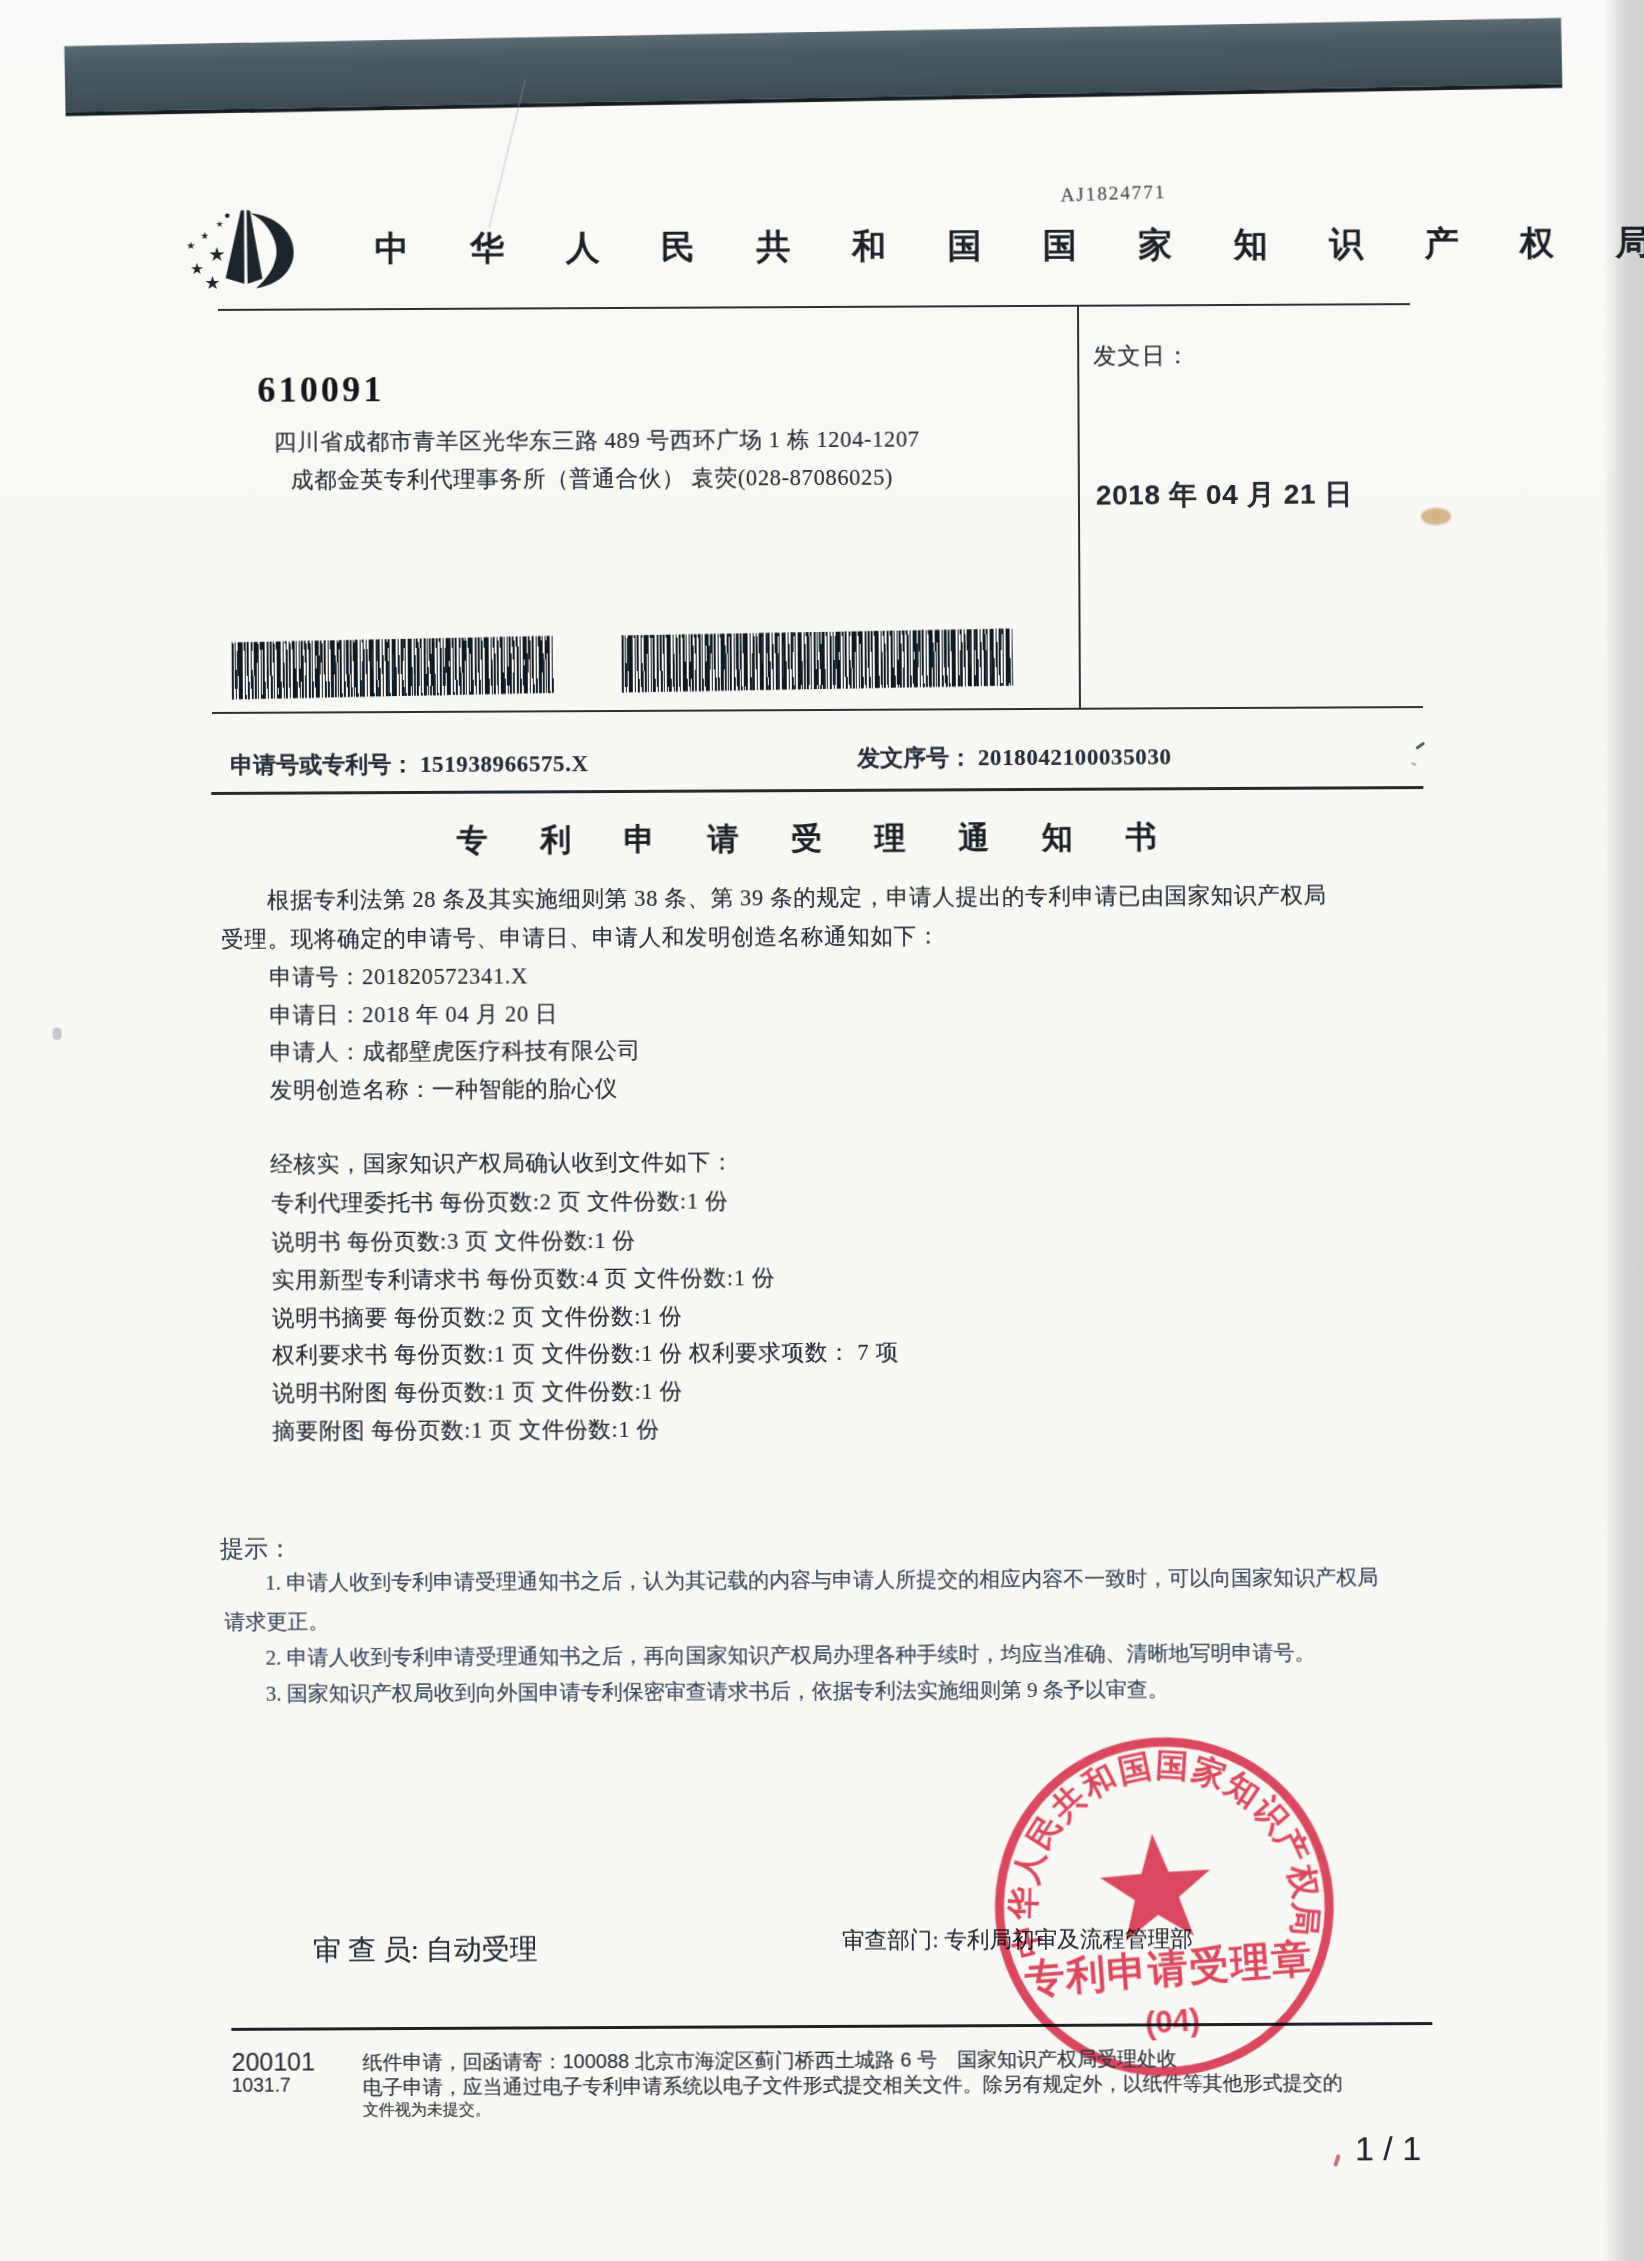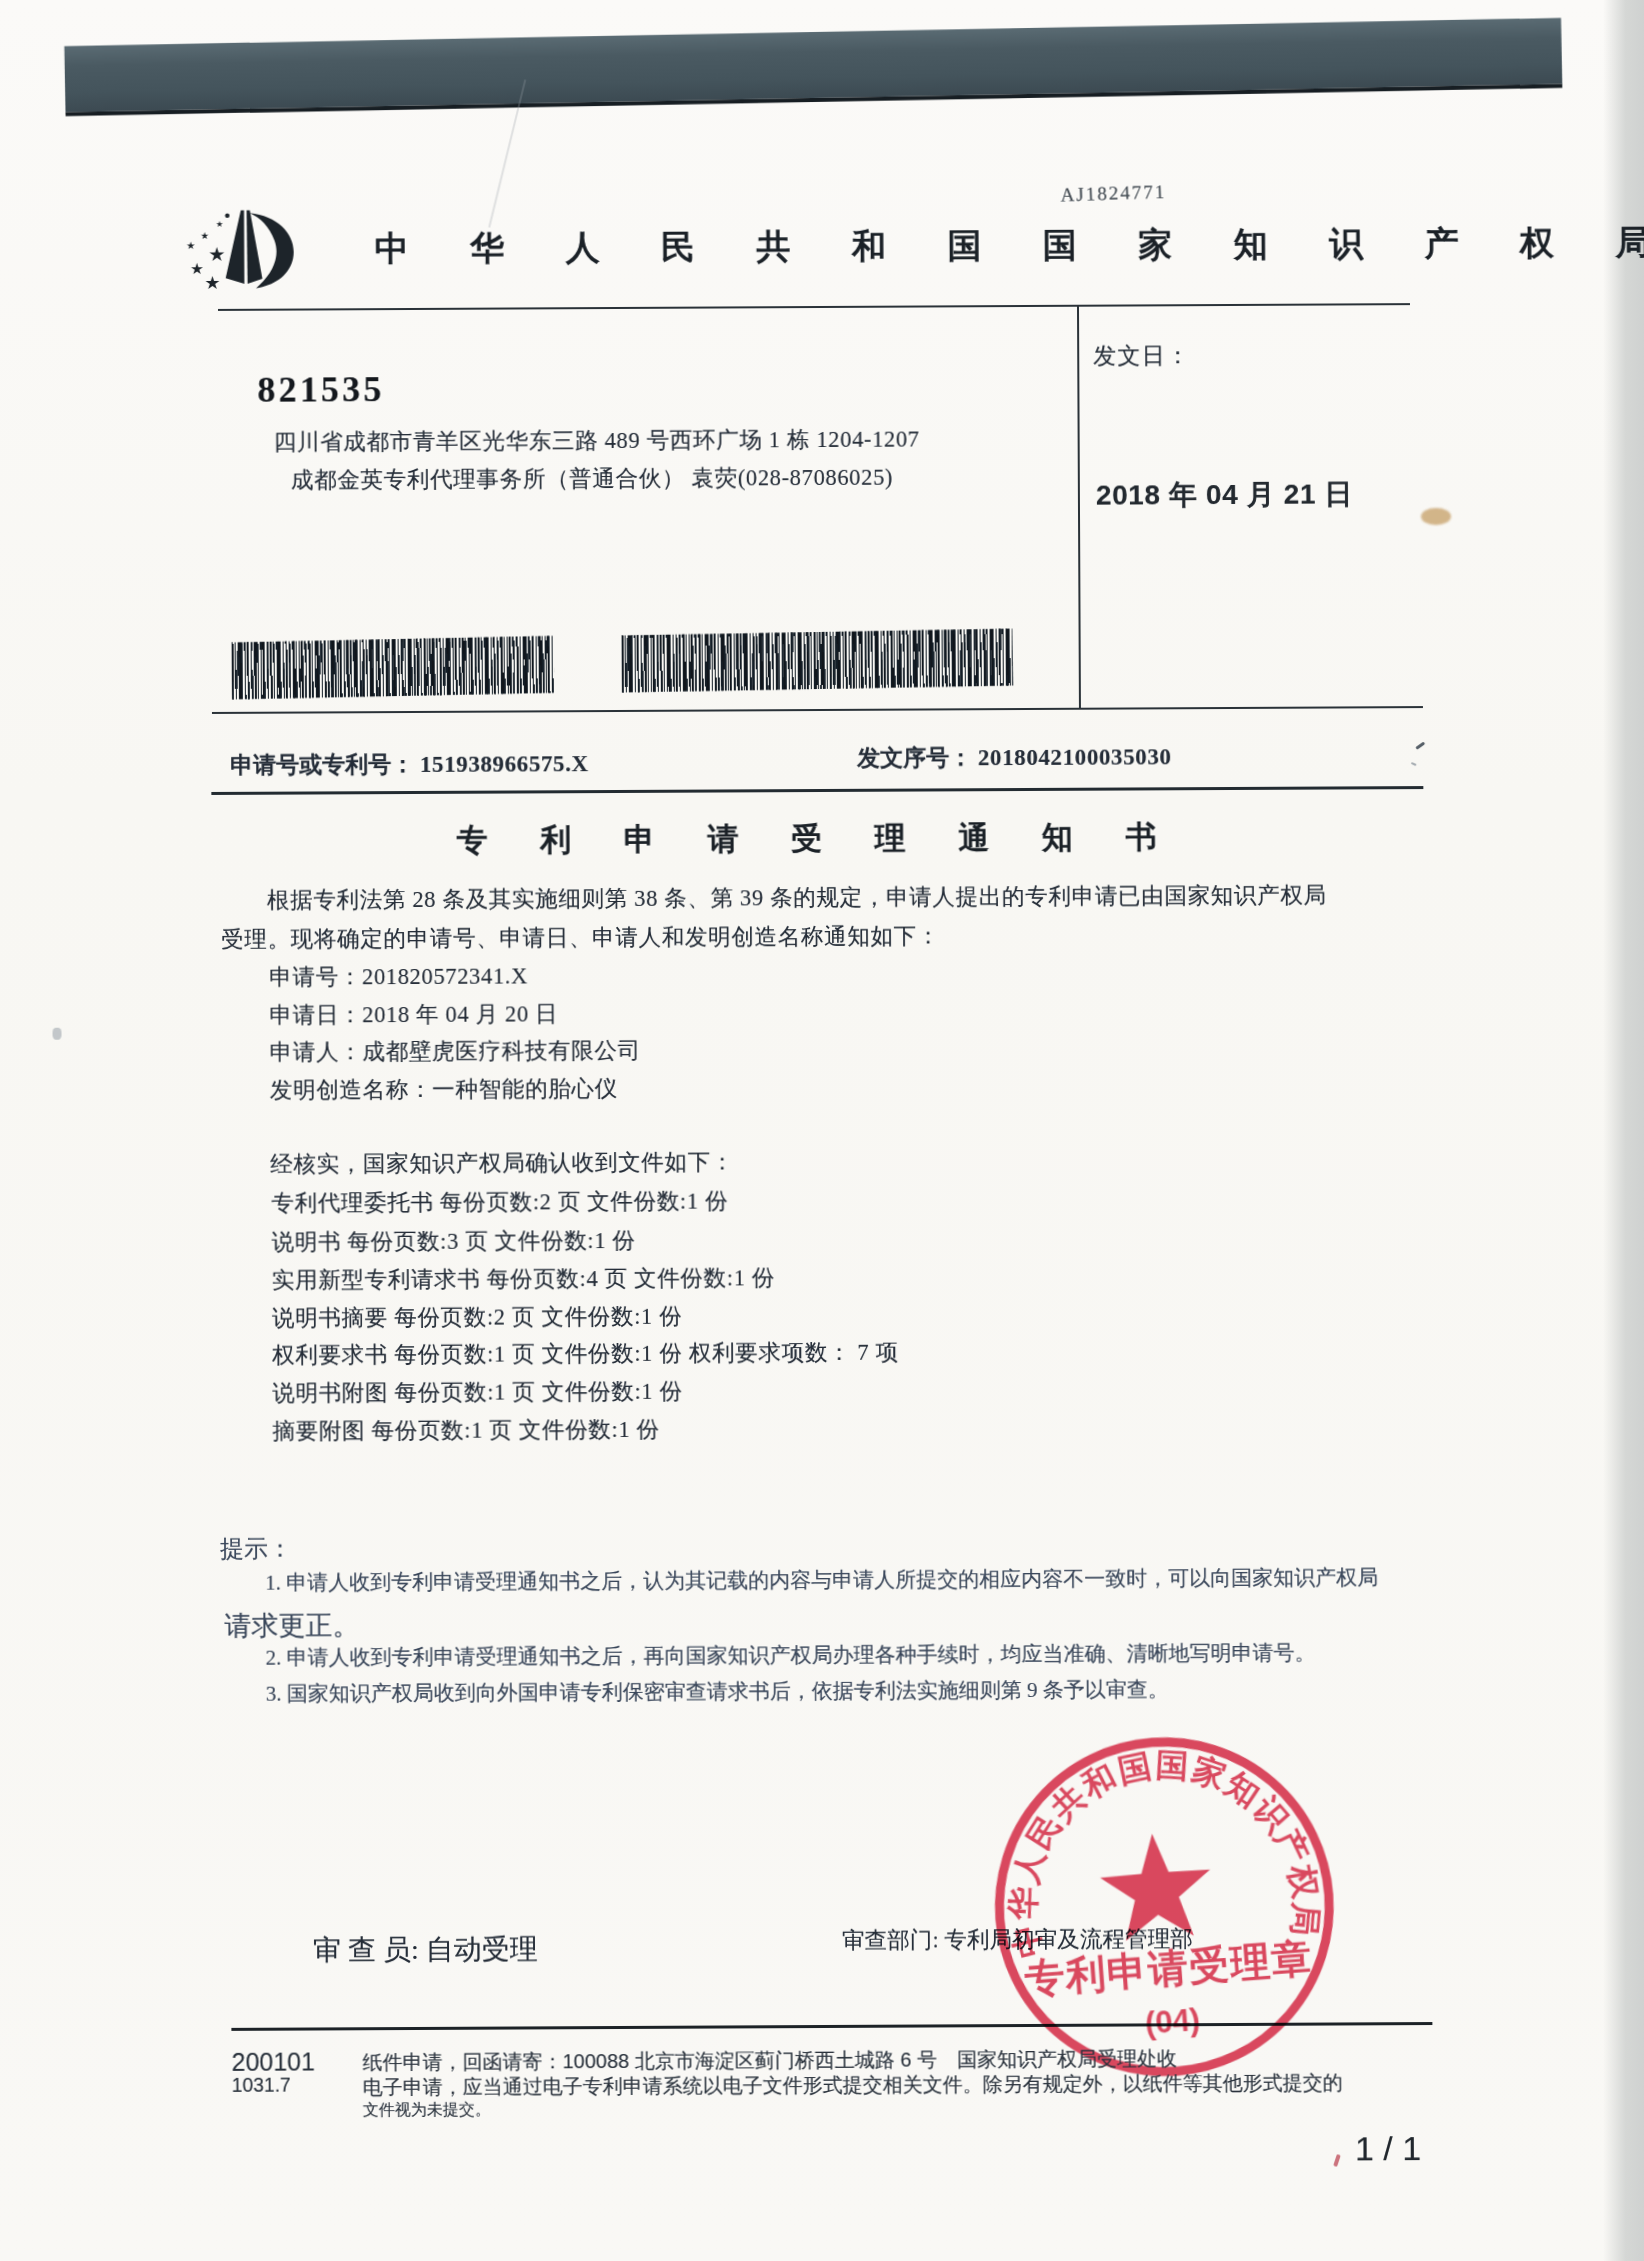--- a/index.html
+++ b/index.html
@@ -55,21 +55,21 @@
         <text x="48" y="30" font-size="13" fill="#1d242a" font-family="DejaVu Sans, sans-serif">★</text>
         <circle cx="66" cy="12" r="3.5" fill="#1d242a"></circle>
       </svg>
     </div>
 
     <div class="abs hei txt b" style="left:379px;top:224px;font-size:34px;letter-spacing:26px;color:#1b2127;">中 华 人 民 共 和 国 国 家 知 识 产 权 局</div>
 
     <div class="abs rule" style="left:222px;top:306px;width:1192px;height:1.9px;"></div>
     <div class="abs rule" style="left:1081px;top:306px;width:1.9px;height:405px;"></div>
 
-    <div class="abs serif txt b" style="left:261px;top:366px;font-size:36px;letter-spacing:3.2px;color:#14181d;">821535</div>
+    <div class="abs serif txt b" style="left:261px;top:366px;font-size:36px;letter-spacing:3.2px;color:#14181d;">610091</div>
     <div class="abs serif txt" style="left:277px;top:424px;font-size:22.6px;letter-spacing:0.6px;">四川省成都市青羊区光华东三路 489 号西环广场 1 栋 1204-1207</div>
     <div class="abs serif txt" style="left:294px;top:462px;font-size:22.6px;letter-spacing:0.6px;">成都金英专利代理事务所（普通合伙）  袁荧(028-87086025)</div>
 
     <div class="abs serif txt" style="left:1097px;top:342px;font-size:23px;letter-spacing:1.3px;">发文日：</div>
     <div class="abs hei txt b" style="left:1099px;top:478px;font-size:28px;letter-spacing:0.6px;color:#23292f;">2018 年 04 月 21 日</div>
 
     <div class="abs barcode" style="left:234px;top:637px;width:322px;height:57px;transform:rotate(-0.9deg);"></div>
     <div class="abs barcode" style="left:624px;top:632px;width:391px;height:57px;transform:rotate(-0.7deg);"></div>
 
     <div class="abs rule" style="left:214px;top:709px;width:1211px;height:1.9px;"></div>
@@ -97,21 +97,21 @@
     <div class="abs serif txt" style="left:271px;top:1185px;font-size:22.6px;letter-spacing:0.6px;">专利代理委托书 每份页数:2 页 文件份数:1 份</div>
     <div class="abs serif txt" style="left:271px;top:1224px;font-size:22.6px;letter-spacing:0.6px;">说明书 每份页数:3 页 文件份数:1 份</div>
     <div class="abs serif txt" style="left:271px;top:1262px;font-size:22.6px;letter-spacing:0.6px;">实用新型专利请求书 每份页数:4 页 文件份数:1 份</div>
     <div class="abs serif txt" style="left:271px;top:1300px;font-size:22.6px;letter-spacing:0.6px;">说明书摘要 每份页数:2 页 文件份数:1 份</div>
     <div class="abs serif txt" style="left:271px;top:1337px;font-size:22.6px;letter-spacing:0.6px;">权利要求书 每份页数:1 页 文件份数:1 份 权利要求项数： 7 项</div>
     <div class="abs serif txt" style="left:271px;top:1375px;font-size:22.6px;letter-spacing:0.6px;">说明书附图 每份页数:1 页 文件份数:1 份</div>
     <div class="abs serif txt" style="left:271px;top:1413px;font-size:22.6px;letter-spacing:0.6px;">摘要附图 每份页数:1 页 文件份数:1 份</div>
 
     <div class="abs serif txt" style="left:218px;top:1530px;font-size:24px;color:#39465a;">提示：</div>
     <div class="abs serif txt" style="left:263px;top:1566px;font-size:21px;color:#39465a;">1. 申请人收到专利申请受理通知书之后，认为其记载的内容与申请人所提交的相应内容不一致时，可以向国家知识产权局</div>
-    <div class="abs serif txt" style="left:222px;top:1605px;font-size:27px;color:#39465a;">请求更正。</div>
+    <div class="abs serif txt" style="left:222px;top:1605px;font-size:21px;color:#39465a;">请求更正。</div>
     <div class="abs serif txt" style="left:263px;top:1641px;font-size:21px;color:#39465a;">2. 申请人收到专利申请受理通知书之后，再向国家知识产权局办理各种手续时，均应当准确、清晰地写明申请号。</div>
     <div class="abs serif txt" style="left:263px;top:1677px;font-size:21px;color:#39465a;">3. 国家知识产权局收到向外国申请专利保密审查请求书后，依据专利法实施细则第 9 条予以审查。</div>
 
     <div class="abs serif txt" style="left:309px;top:1929px;font-size:28px;">
       <span>审 查 员:</span>
       <span>自动受理</span>
     </div>
     <div class="abs serif txt" style="left:838px;top:1925px;font-size:22.6px;">
       <span>审查部门:</span>
       <span>专利局初审及流程管理部</span>

